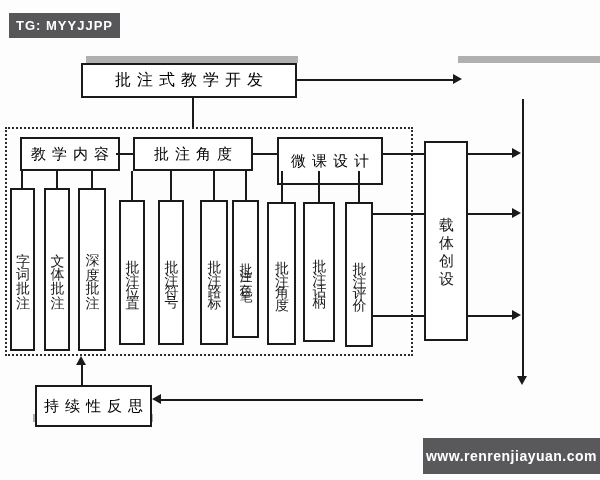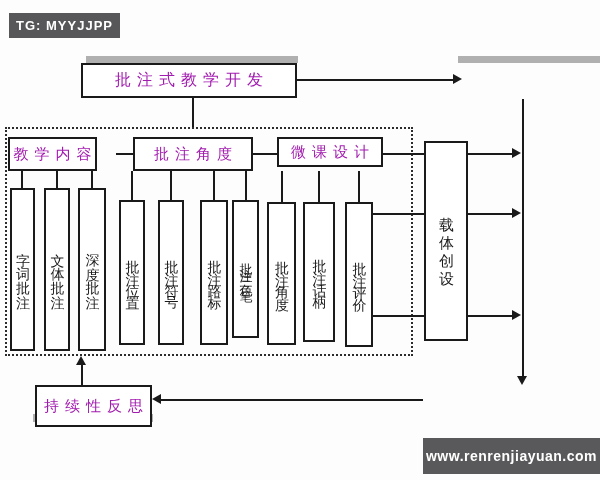--- a/index.html
+++ b/index.html
@@ -10,21 +10,21 @@
   .abs { position:absolute; }
   .badge {
     background:#57575a; color:#fff; font-family:"Liberation Sans","DejaVu Sans",sans-serif;
     font-weight:bold; font-size:13px; letter-spacing:1px;
     display:flex; align-items:center; justify-content:center;
   }
   .shadow { background:#b0b0b0; }
   .hbox {
     background:#fff; border:2px solid #1a1a1a; box-sizing:border-box;
     display:flex; align-items:center; justify-content:center;
-    font-size:15px; letter-spacing:6px; color:#a21caf; white-space:nowrap;
+    font-size:15px; letter-spacing:6px; color:#000000; white-space:nowrap;
     text-indent:6px;
   }
   .hbox.big { font-size:16px; }
   .vbox {
     background:#fff; border:2px solid #1a1a1a; box-sizing:border-box;
     writing-mode:vertical-rl; text-orientation:upright;
     display:flex; align-items:center; justify-content:center;
     font-size:14px; letter-spacing:12px; color:#1a1a1a;
   }
   .vbox.tall { letter-spacing:14px; }
@@ -56,23 +56,23 @@
 
   <div class="abs hbox big" style="left:81px;top:63px;width:216px;height:35px;">批注式教学开发</div>
 
   <div class="abs line" style="left:297px;top:79px;width:157px;height:2px;"></div>
   <div class="abs arr r" style="left:453px;top:74px;"></div>
 
   <div class="abs line" style="left:192px;top:98px;width:2px;height:30px;"></div>
 
   <div class="abs dashedbox" style="left:5px;top:127px;width:408px;height:229px;"></div>
 
-  <div class="abs hbox" style="left:8px;top:137px;width:89px;height:34px;">教学内容</div>
+  <div class="abs hbox" style="left:20px;top:137px;width:100px;height:34px;">教学内容</div>
   <div class="abs hbox" style="left:133px;top:137px;width:120px;height:34px;">批注角度</div>
-  <div class="abs hbox" style="left:277px;top:137px;width:106px;height:30px;">微课设计</div>
+  <div class="abs hbox" style="left:277px;top:137px;width:106px;height:48px;">微课设计</div>
 
   <div class="abs line" style="left:116px;top:153px;width:17px;height:2px;"></div>
   <div class="abs line" style="left:253px;top:153px;width:24px;height:2px;"></div>
 
   <div class="abs line" style="left:21px;top:171px;width:2px;height:17px;"></div>
   <div class="abs line" style="left:56px;top:171px;width:2px;height:17px;"></div>
   <div class="abs line" style="left:91px;top:171px;width:2px;height:17px;"></div>
 
   <div class="abs line" style="left:131px;top:171px;width:2px;height:29px;"></div>
   <div class="abs line" style="left:170px;top:171px;width:2px;height:29px;"></div>

